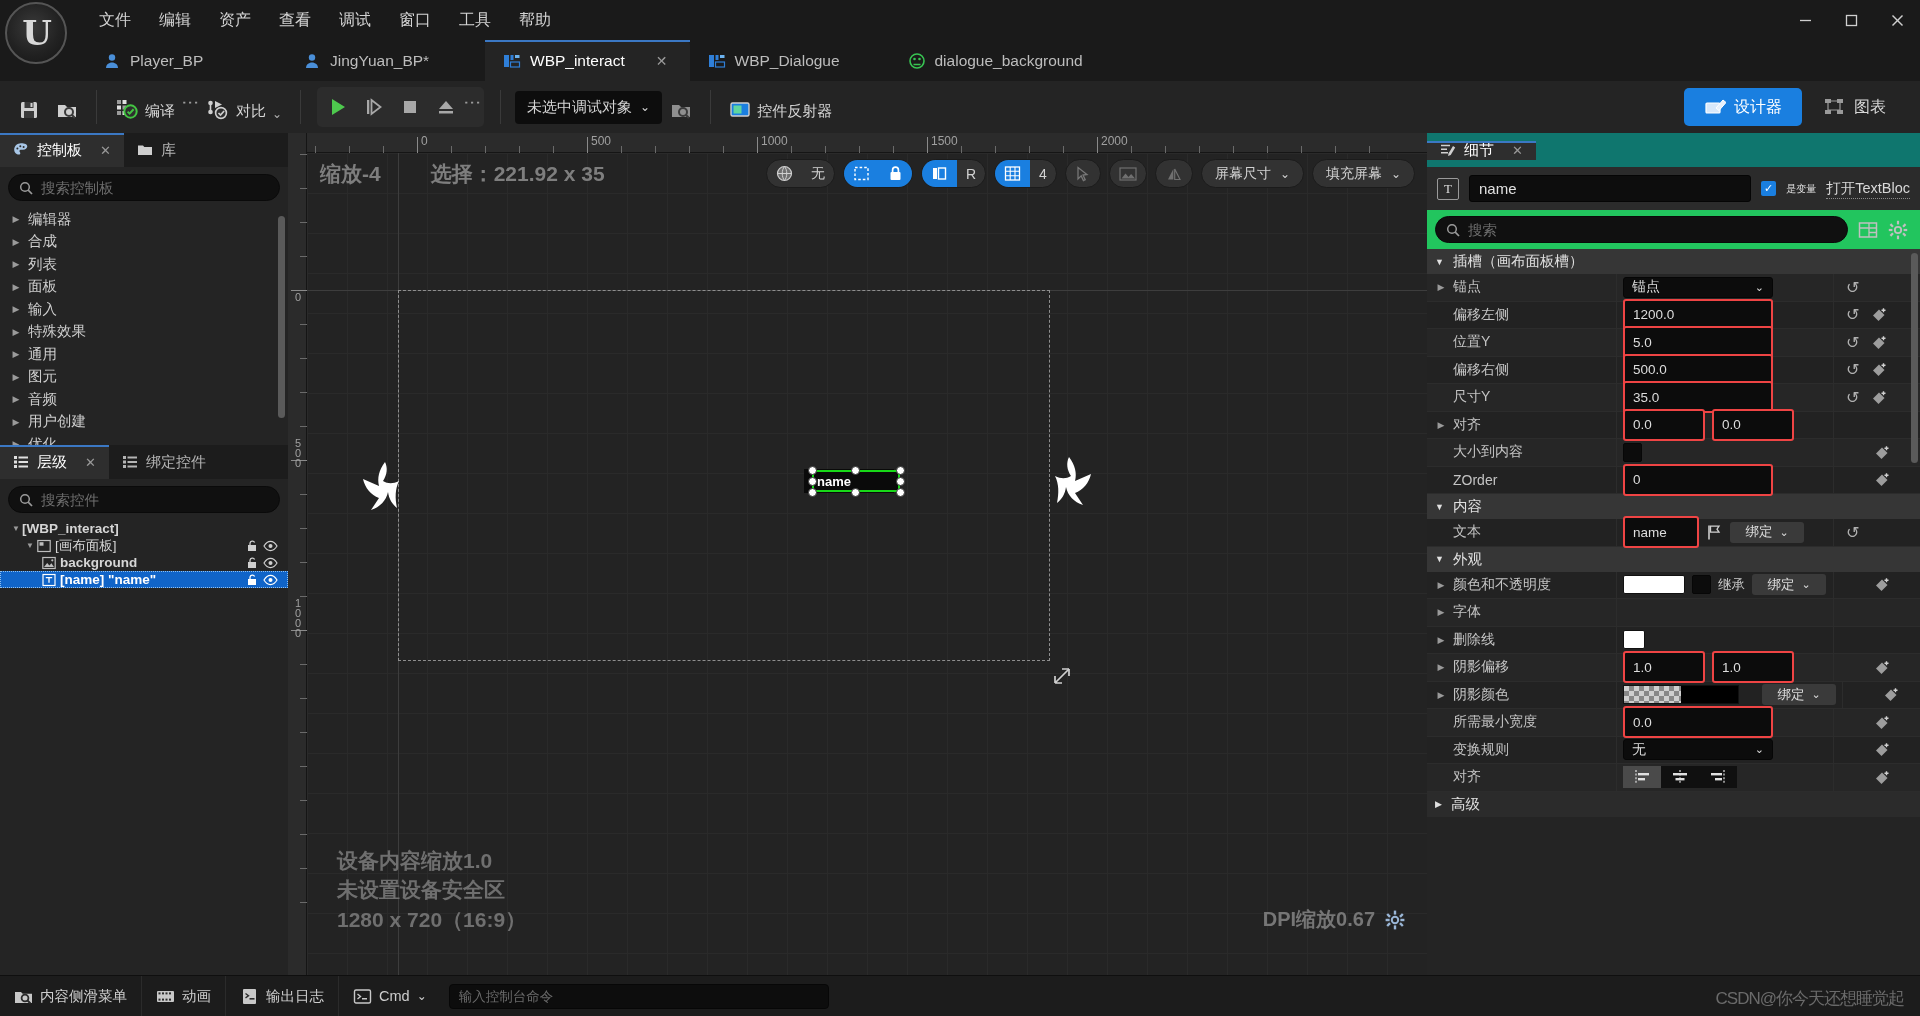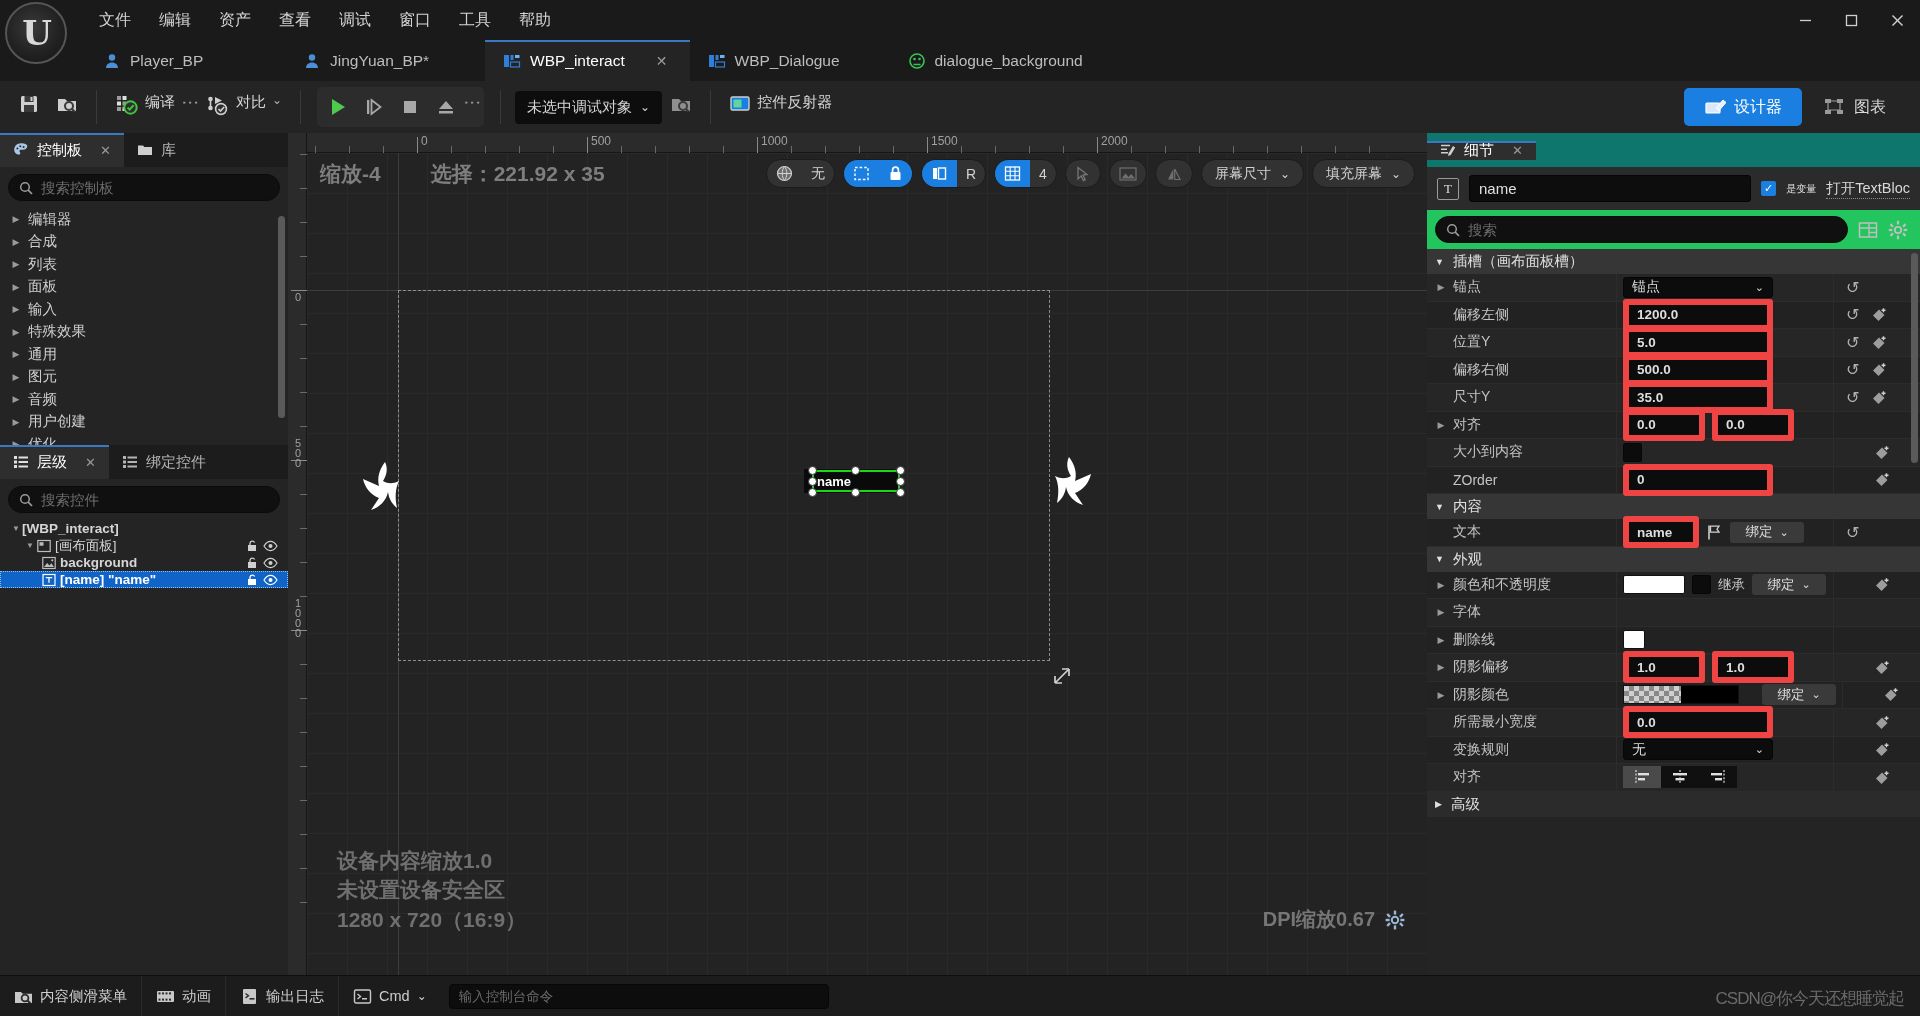--- a/index.html
+++ b/index.html
@@ -73,21 +73,21 @@
   }
 
   
   .toolbar {
     position: absolute; left: 0; top: 81px; width: 1920px; height: 52px;
     background: #242424;
     display: flex; align-items: center; padding-left: 10px; gap: 0;
   }
   .tb-sep { width: 1px; height: 34px; background: #3a3a3a; margin: 0 10px; }
   .tb-btn {
-    display: flex; align-items: flex-start; gap: 6px;
+    display: flex; align-items: flex-end; gap: 6px;
     padding: 5px 8px; border-radius: 4px; font-size: 15px; color: #d6d6d6;
     height: 38px;
   }
   .tb-dots { font-size: 17px; color: #9b9b9b; letter-spacing: 0; padding: 0 5px;
     writing-mode: vertical-rl; line-height: 5px; height: 26px;}
   .play-group {
     display: flex; align-items: center; gap: 2px; background: #2c2c2c;
     border-radius: 5px; padding: 3px 4px; margin: 0 6px;
   }
   .play-group .pg-btn {
@@ -283,24 +283,23 @@
   }
   .prop-val {
     flex: 1; display: flex; align-items: center; gap: 7px; padding: 0 6px;
     height: 100%; border-right: 1px solid #2c2c2c;
   }
   .prop-tail {
     width: 86px; flex: 0 0 86px; display: flex; align-items: center; gap: 12px;
     padding-left: 12px; color: #b6b6b6; font-size: 15px;
   }
   .vfield {
-    height: 32px; background: #0c0c0c; border: 6px solid #ef4444; border-radius: 3px;
+    height: 32px; background: #0c0c0c; border: 2px solid #ef4444; border-radius: 3px;
     color: #ddd; font-size: 13.5px; padding: 0 8px; display: flex; align-items: center;
     min-width: 0;
-    font-weight: bold;
   }
   .vcombo {
     height: 21px; background: #0c0c0c; border: 1px solid #060606; border-radius: 3px;
     color: #ddd; font-size: 14px; padding: 0 8px; display: flex; align-items: center;
     justify-content: space-between; gap: 8px;
   }
   .bindbtn {
     height: 21px; background: #3a3a3a; border-radius: 3px; color: #ddd; font-size: 13.5px;
     padding: 0 8px; display: flex; align-items: center; gap: 7px;
   }

